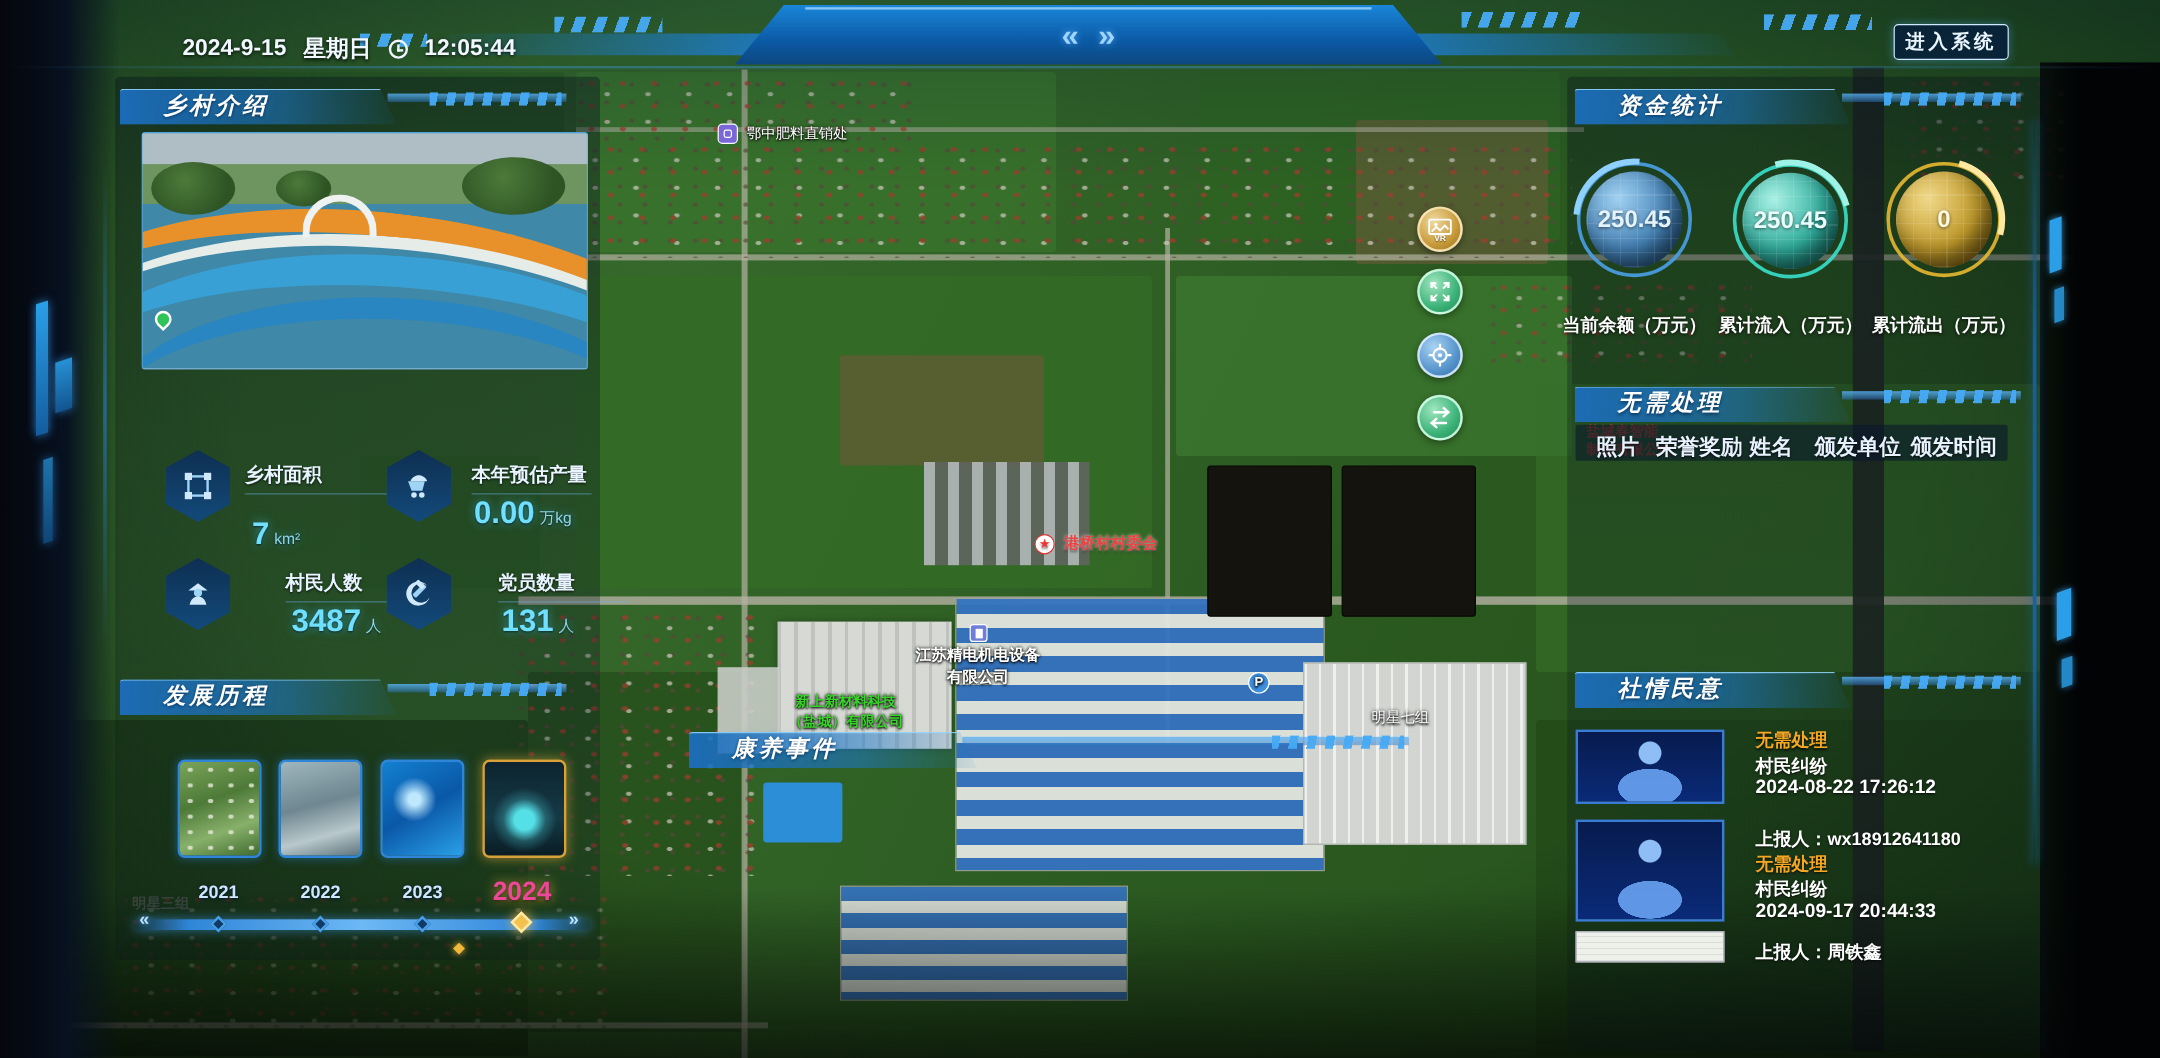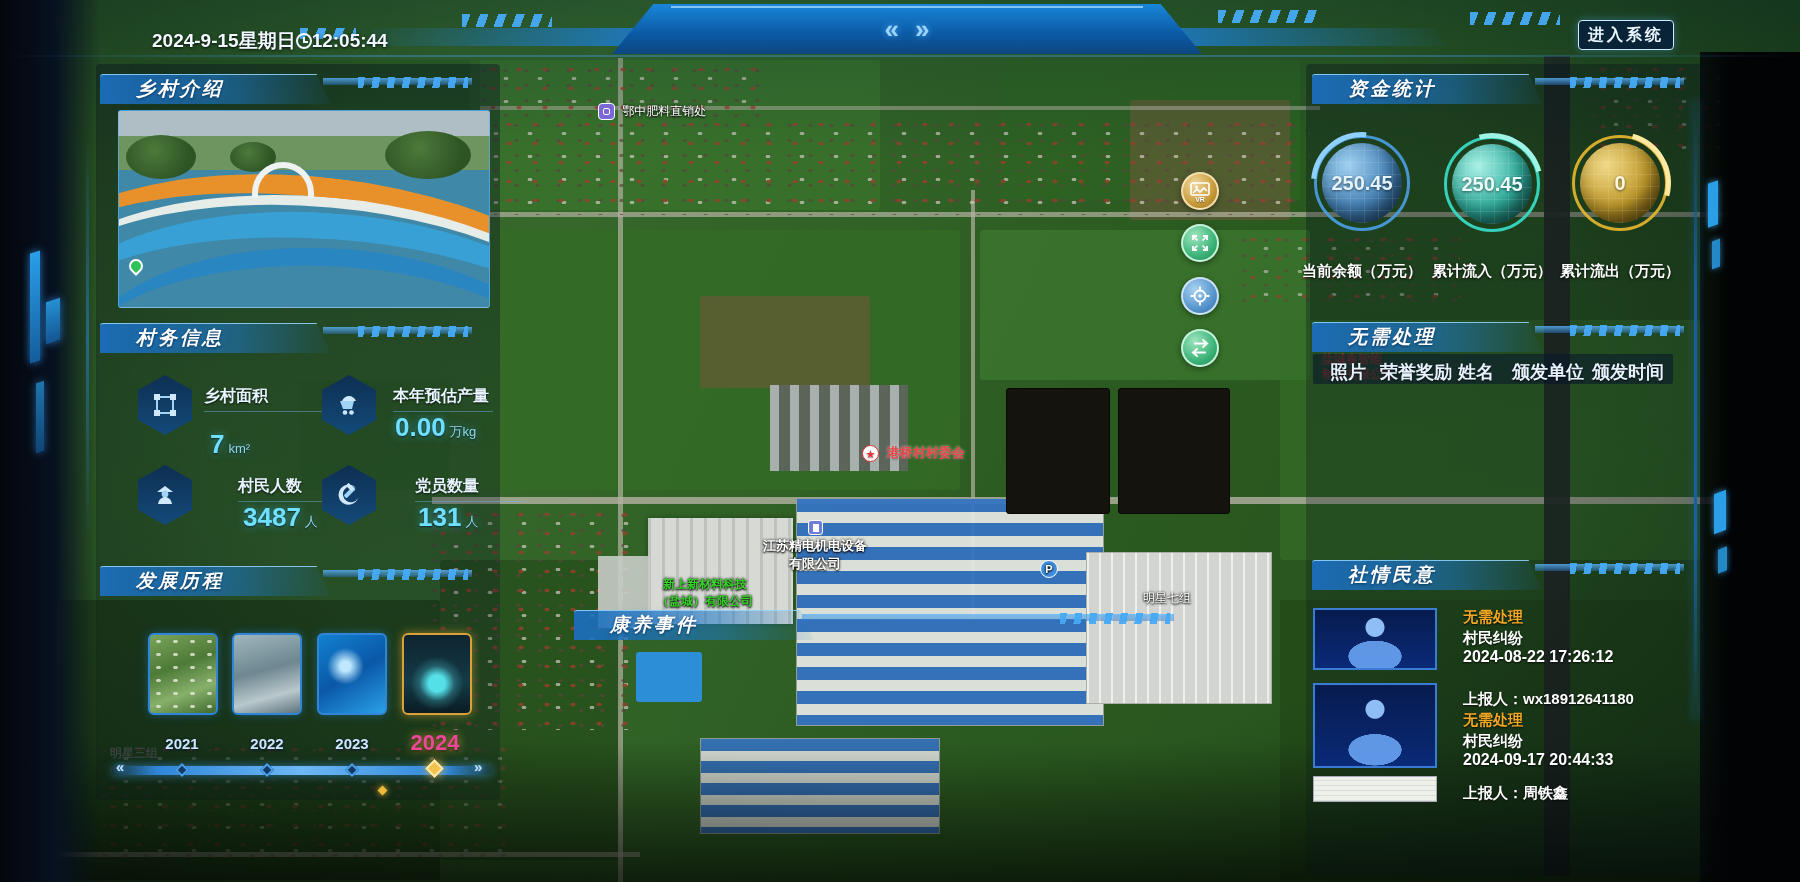--- a/index.html
+++ b/index.html
@@ -92,21 +92,21 @@
 .fr-line{position:absolute;left:1694px;top:100px;width:3px;height:620px;z-index:5;background:linear-gradient(180deg,rgba(30,127,208,.1),#1e7fd0 30%,#1e7fd0 70%,rgba(30,127,208,.1));box-shadow:0 0 8px rgba(40,140,230,.7)}
 .fr-sq{position:absolute;z-index:5;background:#2a9fe8;box-shadow:0 0 6px rgba(60,170,250,.8);transform:skewY(-20deg)}
 .frs1{left:1708px;top:182px;width:10px;height:44px}
 .frs2{left:1712px;top:240px;width:8px;height:28px;opacity:.85}
 .frs3{left:1714px;top:492px;width:12px;height:40px}
 .frs4{left:1718px;top:548px;width:9px;height:24px;opacity:.85}
 .scanline{position:absolute;left:0;top:55px;width:1800px;height:2px;z-index:7;background:linear-gradient(90deg,rgba(60,150,230,0),rgba(60,150,230,.4) 20%,rgba(60,150,230,.4) 80%,rgba(60,150,230,0))}
 
 
 .topbar{position:absolute;left:0;top:0;width:1800px;height:60px;z-index:20}
-.datetime{position:absolute;left:152px;top:28px;display:flex;align-items:center;gap:0;color:#f2f8ff;font-weight:bold;font-size:19px;text-shadow:0 1px 3px rgba(0,0,0,.85)}
+.datetime{position:absolute;left:152px;top:28px;display:flex;align-items:center;gap:14px;color:#f2f8ff;font-weight:bold;font-size:19px;text-shadow:0 1px 3px rgba(0,0,0,.85)}
 .clockic{position:relative;width:16px;height:16px;border:2px solid #f0f6ff;border-radius:50%}
 .clockic::before{content:"";position:absolute;left:5px;top:2px;width:2px;height:6px;background:#f0f6ff}
 .clockic::after{content:"";position:absolute;left:5px;top:6px;width:5px;height:2px;background:#f0f6ff}
 .titlewrap{position:absolute;left:612px;top:4px;width:590px;height:50px;background:linear-gradient(180deg,#1a86d8,#0b5aa6 60%,#0d477f);clip-path:polygon(7% 0,93% 0,100% 100%,0 100%);box-shadow:0 6px 20px rgba(20,120,220,.45);display:flex;align-items:center;justify-content:center;gap:16px}
 .titlewrap::before{content:"";position:absolute;left:10%;right:10%;top:2px;height:2px;background:rgba(170,220,255,.75)}
 .main-title{font-size:33px;font-weight:bold;letter-spacing:7px;color:#eaf5ff;text-shadow:0 0 10px rgba(120,200,255,.8),0 2px 4px rgba(0,20,50,.9)}
 .chev{font-size:26px;color:#9fd4ff;font-weight:bold;text-shadow:0 0 6px rgba(90,180,255,.8)}
 .wing{position:absolute;top:28px;height:18px;background:linear-gradient(90deg,rgba(25,110,190,.05),rgba(28,125,210,.8));z-index:-1}
 .wing-l{left:368px;width:260px;transform:skewX(-35deg)}
 .wing-r{left:1180px;width:260px;background:linear-gradient(90deg,rgba(28,125,210,.8),rgba(25,110,190,.05));transform:skewX(35deg)}
@@ -338,26 +338,20 @@
       <div class="tree tr2"></div>
       <div class="tree tr3"></div>
     <div class="ph-arc arc-o"></div>
       <div class="ph-arc arc-w"></div>
     <div class="ph-arc arc-b"></div>
       <div class="ph-arc arc-b2"></div>
     <div class="arch"></div>
     <div class="photo-pin"></div>
   </div>
 
-  <div class="phead" style="left:100px;top:323px;width:372px">
-    <div class="ph-main"></div>
-      <div class="ph-line"></div>
-      <div class="ph-hatch"></div>
-    <span class="ph-title">村务信息</span>
-  </div>
   <div class="stats">
     <div class="hex" style="left:38px;top:15px">
       <svg width="28" height="28" viewBox="0 0 28 28">
         <rect x="6" y="6" width="16" height="16" fill="none" stroke="#9fd4f5" stroke-width="2"></rect>
         <rect x="3" y="3" width="6" height="6" fill="#cfe9fb"></rect>
           <rect x="19" y="3" width="6" height="6" fill="#cfe9fb"></rect>
         <rect x="3" y="19" width="6" height="6" fill="#cfe9fb"></rect>
           <rect x="19" y="19" width="6" height="6" fill="#cfe9fb"></rect>
       </svg>
     </div>

